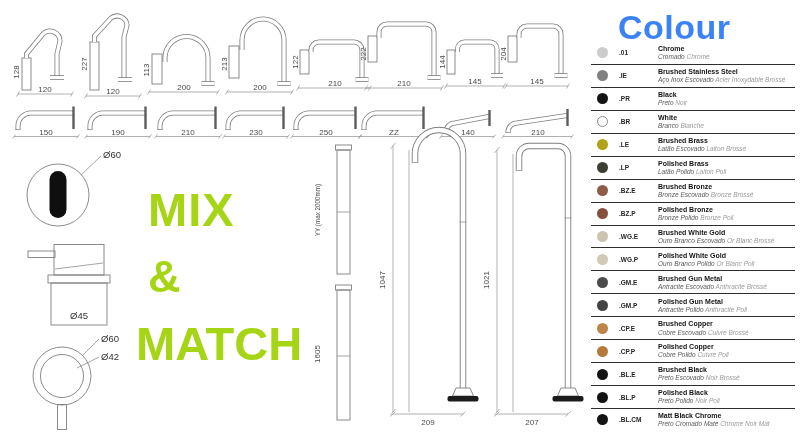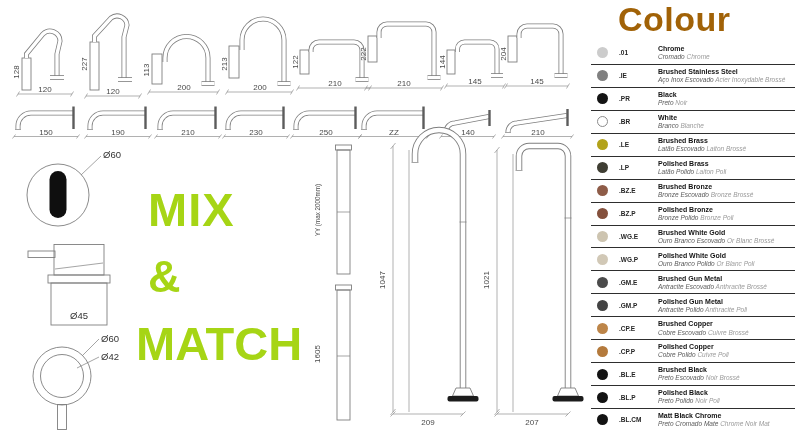--- a/index.html
+++ b/index.html
@@ -19,21 +19,21 @@
   .fi{fill:none;stroke:#fff;stroke-width:3}
   .flange{fill:none;stroke:#5c5c5c;stroke-width:2.4}
   .dim{fill:none;stroke:#8f8f8f;stroke-width:.7}
   .dt{font-size:8px;fill:#4a4a4a}
   .dts{font-size:6.3px;fill:#4a4a4a}
   .lbl{font-size:9.5px;fill:#333}
   
   .mixtxt{position:absolute;color:#a6d515;font-weight:700;text-align:left;line-height:1}
   
   .panel{position:absolute;left:588px;top:0;width:212px;height:434px}
-  .panel-title{position:absolute;left:30px;top:0;font-size:34px;font-weight:700;color:#a16207;letter-spacing:.5px}
+  .panel-title{position:absolute;left:30px;top:8px;font-size:34px;font-weight:700;color:#3b82f6;letter-spacing:.5px}
   .clist{position:absolute;left:3px;right:5px;top:42px;bottom:3px;display:flex;flex-direction:column}
   .crow{flex:1;display:flex;align-items:center;gap:5px;border-bottom:1px solid #2e2e2e;padding:0 2px;min-height:0}
   .crow:last-child{border-bottom:none}
   .dot{width:11px;height:11px;border-radius:50%;flex:0 0 auto;margin-left:4px}
   .dot-outline{border:1px solid #8c8c8c;box-sizing:border-box}
   .code{width:34px;font-size:6.5px;font-weight:700;color:#262626;flex:0 0 auto;padding-left:6px}
   .ctxt{display:flex;flex-direction:column;line-height:1.3}
   .cname{font-size:7px;font-weight:700;color:#141414}
   .csub{font-size:6.5px;font-style:italic}
   .pt{color:#5a5a5a}

